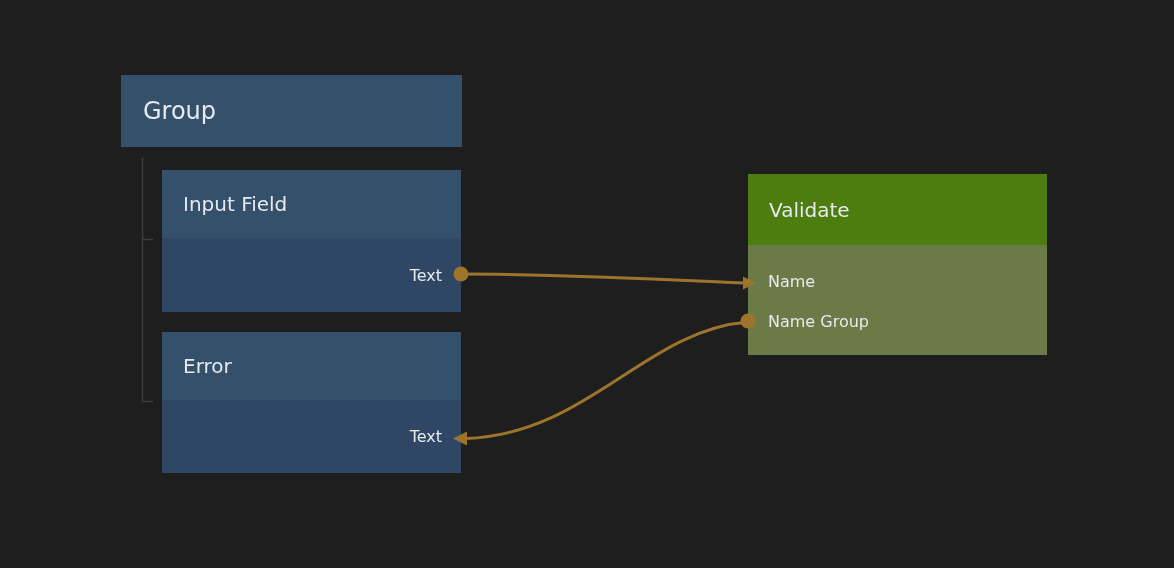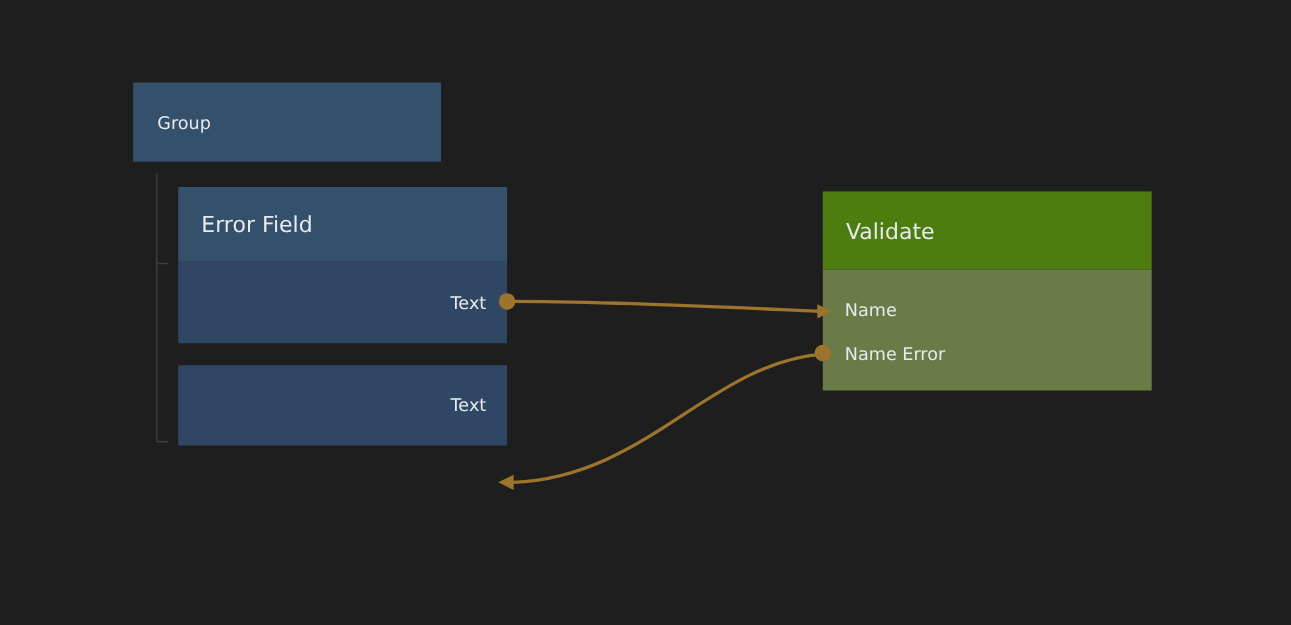--- a/index.html
+++ b/index.html
@@ -20,25 +20,25 @@
     font-size: 20px;
     box-sizing: border-box;
   }
   .node-body { box-sizing: border-box; }
   .blue  .node-header { background: #35506b; }
   .blue  .node-body   { background: #2f4765; }
   .green .node-header { background: #4d7c0f; }
   .green .node-body   { background: #6b7b47; }
 
   #node-group {
-    left: 121px; top: 75px; width: 280px; height: 72px;
+    left: 121px; top: 75px; width: 341px; height: 72px;
     background: #35506b;
     display: flex; align-items: center;
     padding: 0 22px; box-sizing: border-box;
-    font-size: 16px;
+    font-size: 24px;
   }
 
   #node-input-field { left: 162px; top: 170px; width: 299px; }
   #node-input-field .node-header { height: 68px; }
   #node-input-field .node-body   {
     height: 74px;
     display: flex; align-items: center; justify-content: flex-end;
     padding-right: 19px;
   }
 
@@ -71,43 +71,46 @@
 <body>
 
 <div class="canvas">
 
   <div class="node" id="node-group">
     <span class="node-title">Group</span>
   </div>
 
   <div class="node blue" id="node-input-field">
     <div class="node-header">
-      <span class="node-title">Error Field</span>
+      <span class="node-title">Input Field</span>
     </div>
     <div class="node-body">
       <span class="port-label">Text</span>
     </div>
   </div>
 
   <div class="node blue" id="node-error">
+    <div class="node-header">
+      <span class="node-title">Error</span>
+    </div>
     <div class="node-body">
       <span class="port-label">Text</span>
     </div>
   </div>
 
   <div class="node green" id="node-validate">
     <div class="node-header">
       <span class="node-title">Validate</span>
     </div>
     <div class="node-body">
       <div class="port-row">
         <span class="port-label">Name</span>
       </div>
       <div class="port-row">
-        <span class="port-label">Name Error</span>
+        <span class="port-label">Name Group</span>
       </div>
     </div>
   </div>
 
   <svg class="wires" width="1174" height="568" viewBox="0 0 1174 568">
 
     <path d="M142.5 158 V401.5 M142.5 239.5 H153 M142.5 401.5 H153" fill="none" stroke="#3c3c3c" stroke-width="1.5"></path>
 
     <path d="M461 274 C560 274 655 279 744 283" fill="none" stroke="#9d742c" stroke-width="3"></path>
     <polygon points="756,283 743,276.5 743,289.5" fill="#9d742c"></polygon>

